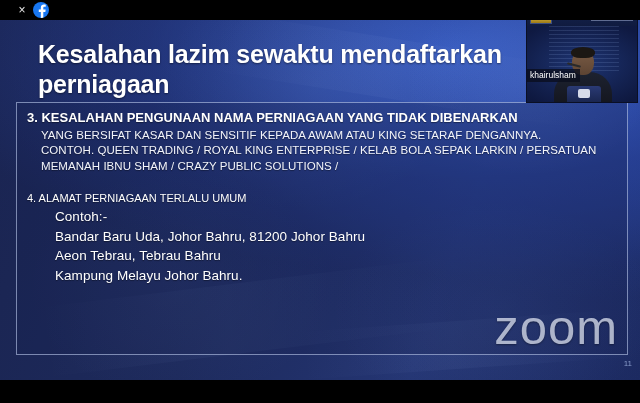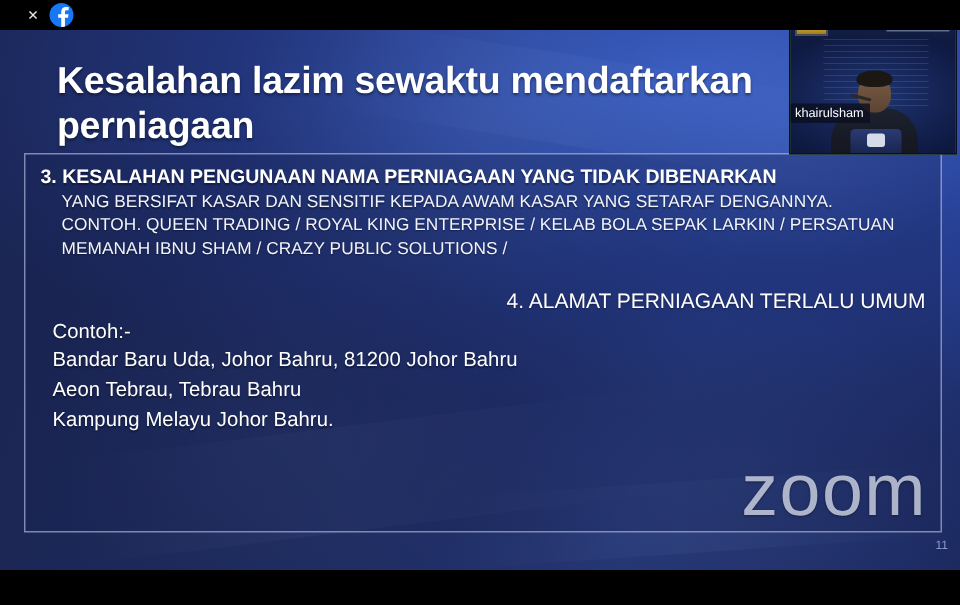--- a/index.html
+++ b/index.html
@@ -126,37 +126,36 @@
   .item-head {
     color: #ffffff;
     font-size: 13px;
     font-weight: bold;
     line-height: 1.22;
     white-space: nowrap;
     text-shadow: 0 1px 1px rgba(0,0,0,0.4);
   }
   .item-head.regular {
     font-weight: normal;
-    font-size: 14px;
-    text-align: right;
+    font-size: 11px;
   }
 
   .body-lines {
     margin: 2px 0 0 14px;
     color: #f2f4fb;
     font-size: 11.5px;
     line-height: 1.36;
     letter-spacing: 0.05px;
     text-shadow: 0 1px 1px rgba(0,0,0,0.4);
   }
   .body-lines .ln { white-space: nowrap; }
 
   #block-4 { margin-top: 17px; }
   #block-4 .body-lines {
-    margin-left: 8px;
+    margin-left: 28px;
     font-size: 13.5px;
     line-height: 1.45;
     color: #ffffff;
   }
 
   
   #zoom-watermark {
     position: absolute;
     right: 22px; bottom: 28px;
     color: rgba(215,222,240,0.78);
@@ -314,21 +313,21 @@
     <div class="streak s2"></div>
     <div class="streak s3"></div>
 
     <div id="slide-title">Kesalahan lazim sewaktu mendaftarkan perniagaan</div>
 
     <div id="content-box">
 
       <div class="block" id="block-3">
         <div class="item-head">3. KESALAHAN PENGUNAAN NAMA PERNIAGAAN YANG TIDAK DIBENARKAN</div>
         <div class="body-lines">
-          <div class="ln">YANG BERSIFAT KASAR DAN SENSITIF KEPADA AWAM KASAR YANG SETARAF DENGANNYA.</div>
+          <div class="ln">YANG BERSIFAT KASAR DAN SENSITIF KEPADA AWAM ATAU KING SETARAF DENGANNYA.</div>
           <div class="ln">CONTOH. QUEEN TRADING / ROYAL KING ENTERPRISE / KELAB BOLA SEPAK LARKIN / PERSATUAN</div>
           <div class="ln">MEMANAH IBNU SHAM / CRAZY PUBLIC SOLUTIONS /</div>
         </div>
       </div>
 
       <div class="block" id="block-4">
         <div class="item-head regular">4. ALAMAT PERNIAGAAN TERLALU UMUM</div>
         <div class="body-lines">
           <div class="ln">Contoh:-</div>
           <div class="ln">Bandar Baru Uda, Johor Bahru, 81200 Johor Bahru</div>

